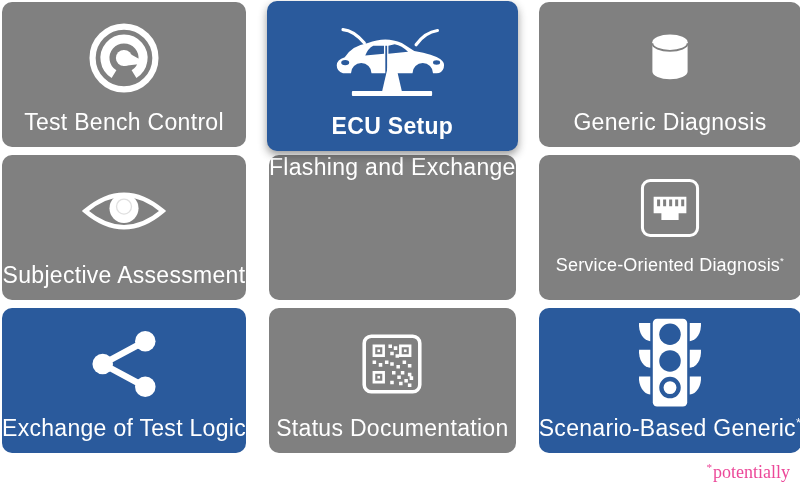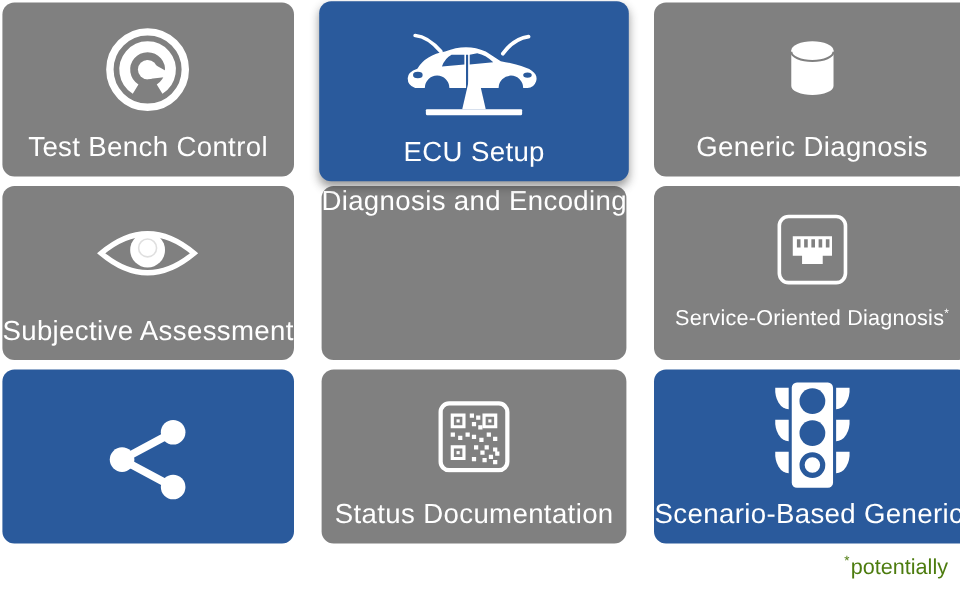--- a/index.html
+++ b/index.html
@@ -8,28 +8,28 @@
     display:grid;grid-template-columns:repeat(3,1fr);grid-template-rows:repeat(3,1fr);
     gap:8px 23px;padding:2px;
   }
   .tile{
     border-radius:10px;display:flex;flex-direction:column;align-items:center;
     color:#fff;font-family:"Liberation Sans",sans-serif;position:relative;cursor:pointer;
     background:var(--bg);
   }
   .tile--gray{--bg:#808080;}
   .tile--blue{--bg:#2a5a9c;}
-  .tile--elevated{box-shadow:0 4px 8px rgba(30,30,30,0.45);margin:-1px -2px -4px;z-index:2;}
+  .tile--elevated{box-shadow:0 4px 8px rgba(30,30,30,0.45);margin:-1px -2px -4px;z-index:2;font-weight:bold;}
   .icon-area{flex:1 1 auto;display:flex;align-items:center;justify-content:center;width:100%;padding-top:4px;}
   .label{flex:0 0 auto;margin-bottom:12px;font-size:23px;letter-spacing:.3px;white-space:nowrap;line-height:1.1;}
   .label--small{font-size:18px;margin-bottom:24px;letter-spacing:.2px;}
   .label sup{font-size:.55em;vertical-align:super;line-height:0;}
   .footnote{
     height:37px;box-sizing:border-box;display:flex;justify-content:flex-end;align-items:flex-start;
-    font-family:Liberation Sans, sans-serif;font-size:18px;color:#4d7c0f;padding:7px 10px 0 0;margin-left:24px;
+    font-family:Liberation Serif, serif;font-size:18px;color:#ec4899;padding:7px 10px 0 0;margin-left:24px;
   }
   .footnote sup{font-size:.62em;vertical-align:super;line-height:0;margin-right:1px;}
   svg{display:block;}
 </style>
 </head>
 <body>
 
 <div class="grid">
 
   <div class="tile tile--gray">
@@ -79,21 +79,21 @@
       <svg width="88" height="56" viewBox="0 0 100 62">
         <path d="M6 31 Q50 -6 94 31 Q50 68 6 31 Z" fill="none" stroke="#fff" stroke-width="5"></path>
         <circle cx="50" cy="28" r="16.5" fill="#fff"></circle>
         <circle cx="50" cy="26" r="8.5" fill="none" stroke="var(--bg)" stroke-opacity="0.25" stroke-width="1.5"></circle>
       </svg>
     </div>
     <div class="label"><span>Subjective Assessment</span><sup></sup></div>
   </div>
 
   <div class="tile tile--gray">
-    <div class="label"><span>Diagnosis and Encoding</span><sup></sup></div>
+    <div class="label"><span>Flashing and Exchange</span><sup></sup></div>
   </div>
 
   <div class="tile tile--gray">
     <div class="icon-area">
       <svg width="62" height="62" viewBox="0 0 72 72">
         <rect x="4" y="4" width="64" height="64" rx="9" fill="none" stroke="#fff" stroke-width="3.5"></rect>
         <path d="M17 23 h38 v19 h-9 v8 h-20 v-8 h-9 Z" fill="#fff"></path>
         <path fill="var(--bg)" d="M21 26h3.5v8H21z M28 26h3.5v8H28z M35 26h3.5v8H35z M42 26h3.5v8H42z M49 26h3.5v8H49z"></path>
       </svg>
     </div>
@@ -102,20 +102,21 @@
 
   <div class="tile tile--blue">
     <div class="icon-area">
       <svg width="84" height="76" viewBox="0 0 110 100">
         <path d="M27 50 L83 20 M27 50 L83 80" stroke="#fff" stroke-width="8.5" fill="none"></path>
         <circle cx="27" cy="50" r="13.5" fill="#fff"></circle>
         <circle cx="83" cy="20" r="13.5" fill="#fff"></circle>
         <circle cx="83" cy="80" r="13.5" fill="#fff"></circle>
       </svg>
     </div>
+    <div class="label"><span>Exchange of Test Logic</span><sup></sup></div>
   </div>
 
   <div class="tile tile--gray">
     <div class="icon-area">
       <svg width="60" height="60" viewBox="0 0 68 68">
         <rect x="2.5" y="2.5" width="63" height="63" rx="8" fill="none" stroke="#fff" stroke-width="4"></rect>
         <path fill="#fff" fill-rule="evenodd" d="M12 12h14v14H12Z M15 15h8v8h-8Z"></path>
         <rect x="17.5" y="17.5" width="3" height="3" fill="#fff"></rect>
         <path fill="#fff" fill-rule="evenodd" d="M42 12h14v14H42Z M45 15h8v8h-8Z"></path>
         <rect x="47.5" y="17.5" width="3" height="3" fill="#fff"></rect>

